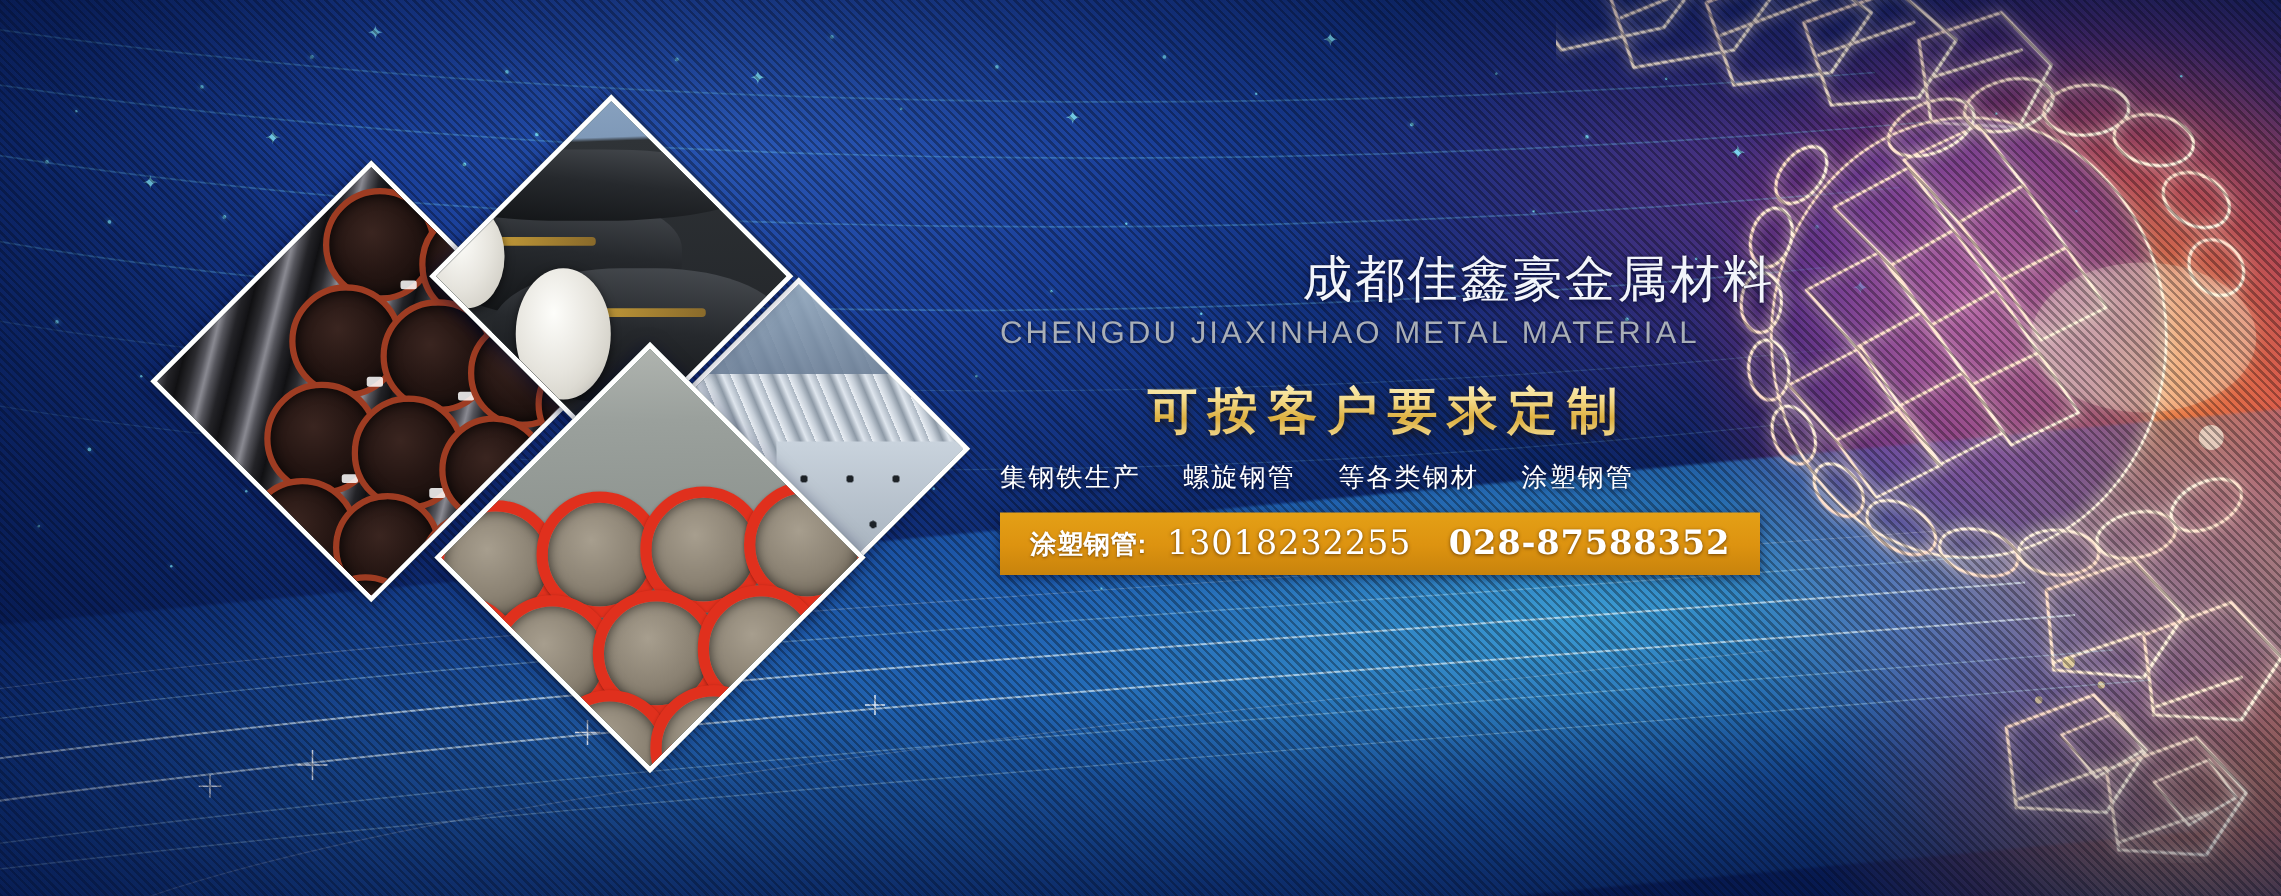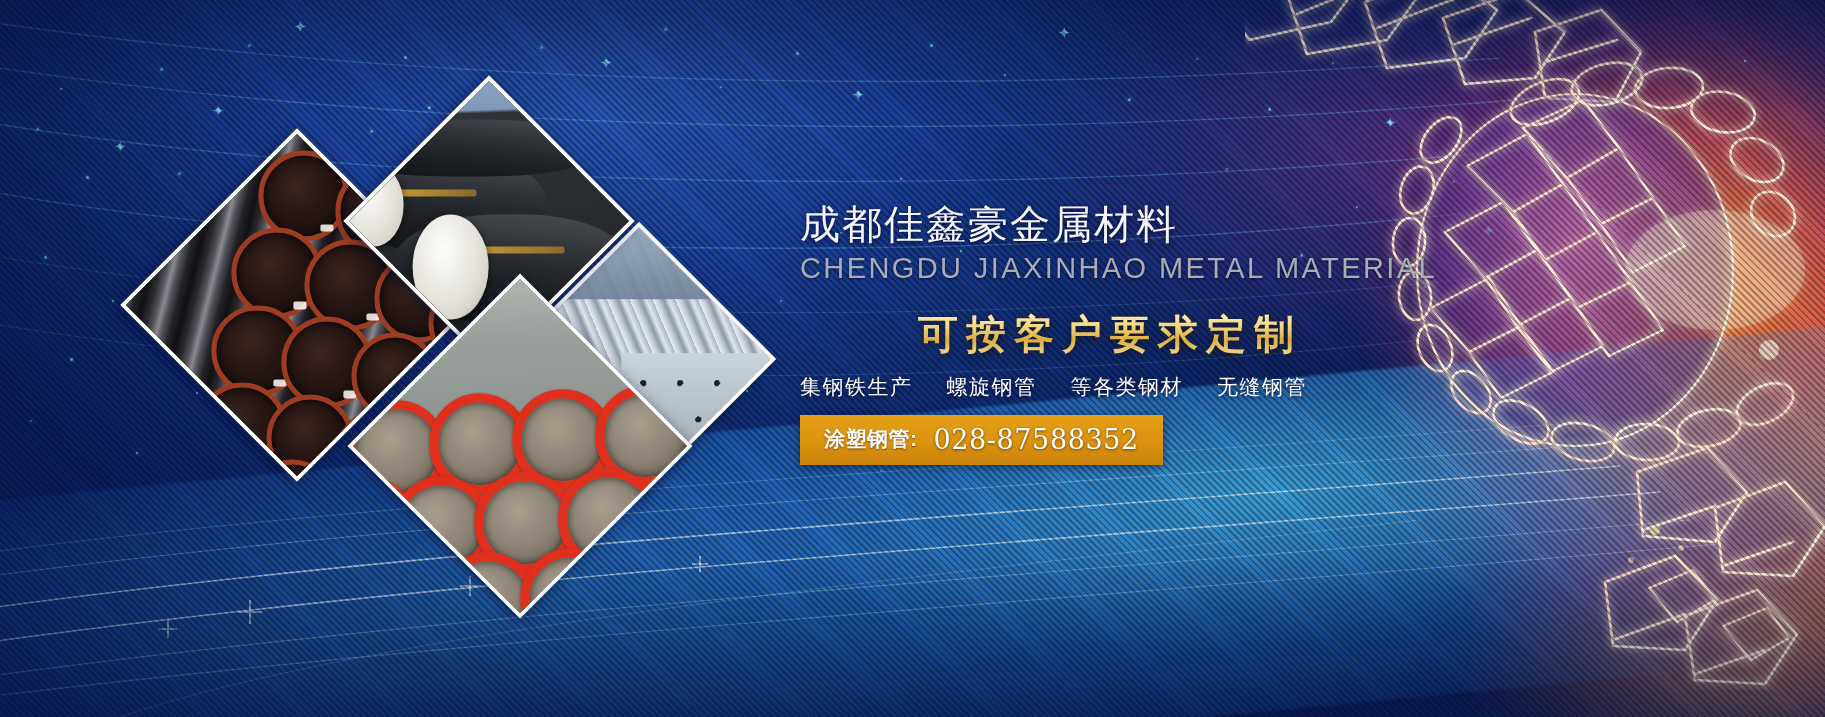--- a/index.html
+++ b/index.html
@@ -248,24 +248,25 @@
 
   .company-cn {
     font-size: 40px;
     font-weight: 400;
     letter-spacing: 2px;
     color: #f2f5fb;
     text-shadow: 0 2px 6px rgba(0,10,60,0.85), 0 0 2px rgba(0,0,0,0.6);
     white-space: nowrap;
     margin: 0 0 4px 0;
     line-height: 1.22;
+    text-align: right;
   }
 
   .company-en {
-    font-size: 29px;
+    font-size: 25px;
     font-weight: 400;
     letter-spacing: 2.4px;
     color: #a8aeb6;
     text-shadow: 0 1px 3px rgba(0,8,40,0.7);
     white-space: nowrap;
     margin: 0 0 24px 0;
     line-height: 1.1;
   }
 
   .tagline {
@@ -325,21 +326,21 @@
     white-space: nowrap;
   }
   .contact-bar .phone {
     font-family: "DejaVu Serif", "Liberation Serif", serif;
     font-size: 27px;
     color: #ffffff;
     letter-spacing: 0.6px;
     text-shadow: 0 1px 3px rgba(90,50,0,0.85);
     white-space: nowrap;
   }
-  .contact-bar .phone + .phone { margin-left: 14px; }
+  .contact-bar .phone + .phone { margin-left: 14px; font-weight: bold; }
 
   
   .robot {
     position: absolute;
     right: -20px;
     top: -30px;
     width: 600px;
     height: 720px;
     pointer-events: none;
   }
@@ -629,22 +630,23 @@
 
     <div class="company-en">CHENGDU JIAXINHAO METAL MATERIAL</div>
 
 
     <div class="headline-gold">可按客户要求定制</div>
 
     <div class="product-list">
       <span class="item">集钢铁生产</span>
       <span class="item">螺旋钢管</span>
       <span class="item">等各类钢材</span>
-      <span class="item">无缝钢管</span>
+      <span class="item">涂塑钢管</span>
     </div>
 
     <div class="contact-bar">
       <span class="label">涂塑钢管:</span>
+      <span class="phone">13018232255</span>
       <span class="phone">028-87588352</span>
     </div>
   </div>
 
 </div>
 
 </body></html>

